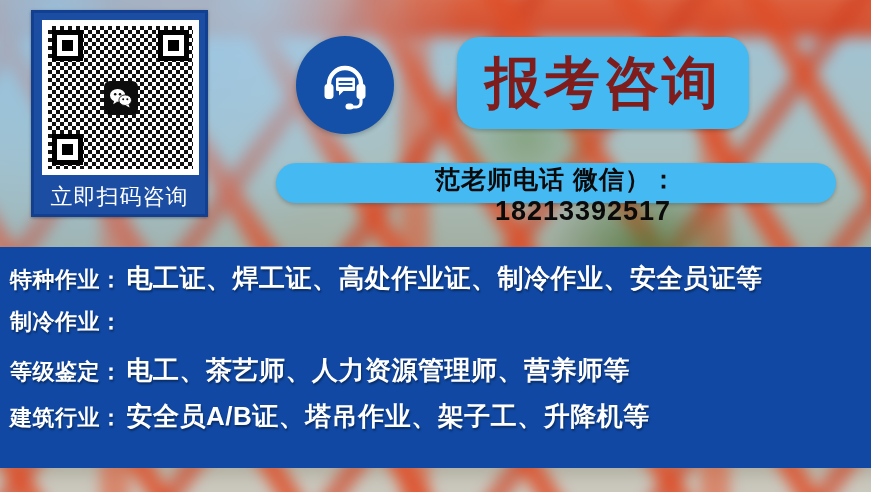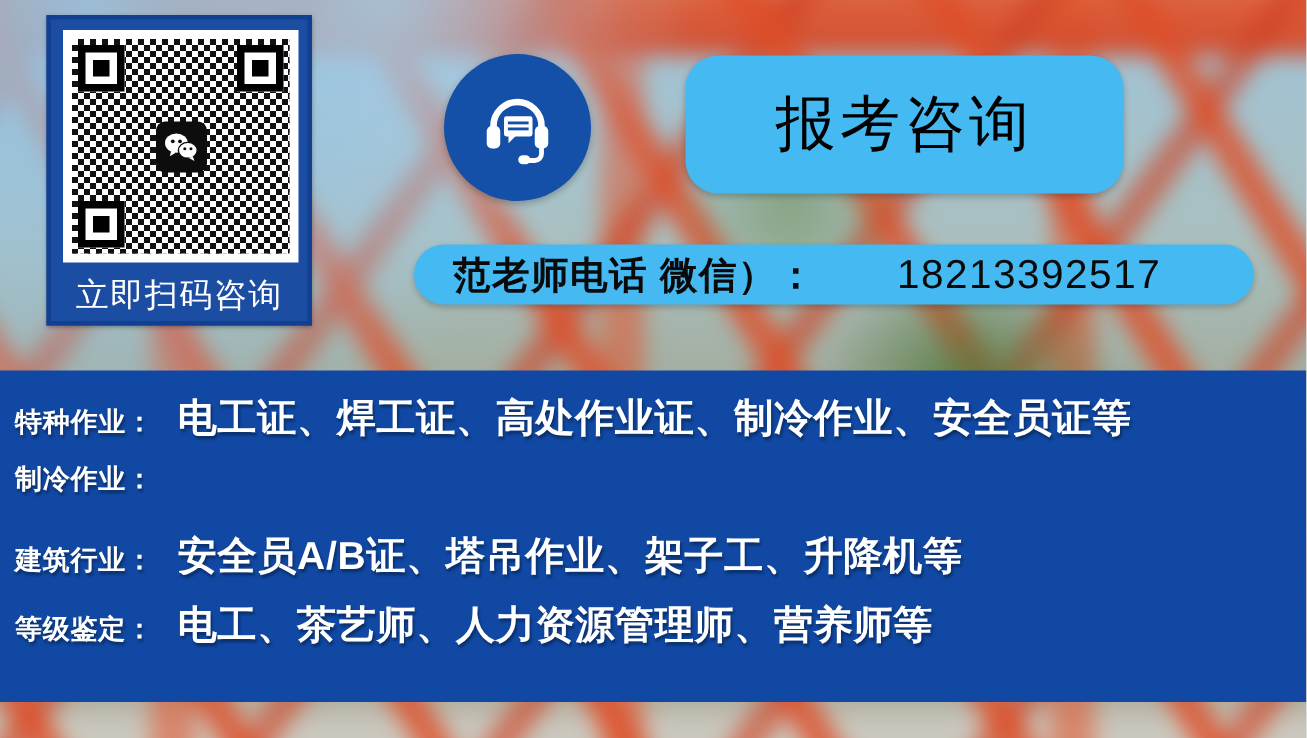--- a/index.html
+++ b/index.html
@@ -161,46 +161,47 @@
     align-items: center;
     box-shadow: 0 2px 4px rgba(0,0,0,0.22);
   }
   .pill-title {
     left: 457px; top: 37px;
     width: 292px; height: 92px;
     border-radius: 22px;
     justify-content: center;
   }
   .pill-title .txt {
-    color: #000000;
-    font-size: 40px;
-    font-weight: 400;
+    color: #7f1d1d;
+    font-size: 56px;
+    font-weight: 700;
     letter-spacing: 3px;
     line-height: 1;
     white-space: nowrap;
   }
   .pill-phone {
     left: 276px; top: 163px;
     width: 560px; height: 40px;
     border-radius: 20px;
     justify-content: flex-start;
     padding: 0 26px;
     box-sizing: border-box;
+    flex-direction: column;
   }
   .pill-phone .ph-label {
     color: #0a0a0a;
     font-size: 25px;
     font-weight: 700;
     letter-spacing: 1px;
     white-space: nowrap;
   }
   .pill-phone .ph-number {
     color: #0a0a0a;
     font-size: 27px;
-    font-weight: 400;
+    font-weight: 700;
     letter-spacing: 1px;
     white-space: nowrap;
     margin-left: 54px;
   }
 
   
   .service-panel {
     position: absolute;
     left: 0;
     top: 247px;
@@ -211,33 +212,33 @@
     box-sizing: border-box;
   }
   .svc-row {
     display: flex;
     align-items: baseline;
     height: 46px;
     white-space: nowrap;
   }
   .svc-cat {
     color: #ffffff;
-    font-size: 18px;
+    font-size: 22px;
     font-weight: 700;
     letter-spacing: 0.5px;
     text-shadow: 1px 2px 2px rgba(0,0,0,0.38);
     flex: 0 0 auto;
   }
   .svc-items {
     color: #ffffff;
     font-size: 26px;
     font-weight: 700;
     letter-spacing: 0.5px;
     text-shadow: 1px 2px 2px rgba(0,0,0,0.38);
-    margin-left: 16px;
+    margin-left: 4px;
     flex: 0 0 auto;
   }
 </style>
 </head>
 <body>
 
 <div id="banner">
 
   <div class="photo-wrap">
     <div class="photo"></div>
@@ -294,24 +295,24 @@
     <div class="svc-row">
       <span class="svc-cat">特种作业：</span>
       <span class="svc-items">电工证、焊工证、高处作业证、制冷作业、安全员证等</span>
     </div>
 
     <div class="svc-row">
       <span class="svc-cat">制冷作业：</span>
     </div>
 
     <div class="svc-row">
+      <span class="svc-cat">等级鉴定：</span>
+      <span class="svc-items">电工、茶艺师、人力资源管理师、营养师等</span>
+    </div>
+
+    <div class="svc-row">
       <span class="svc-cat">建筑行业：</span>
       <span class="svc-items">安全员A/B证、塔吊作业、架子工、升降机等</span>
     </div>
 
-    <div class="svc-row">
-      <span class="svc-cat">等级鉴定：</span>
-      <span class="svc-items">电工、茶艺师、人力资源管理师、营养师等</span>
-    </div>
-
   </div>
 
 </div>
 
 </body></html>

